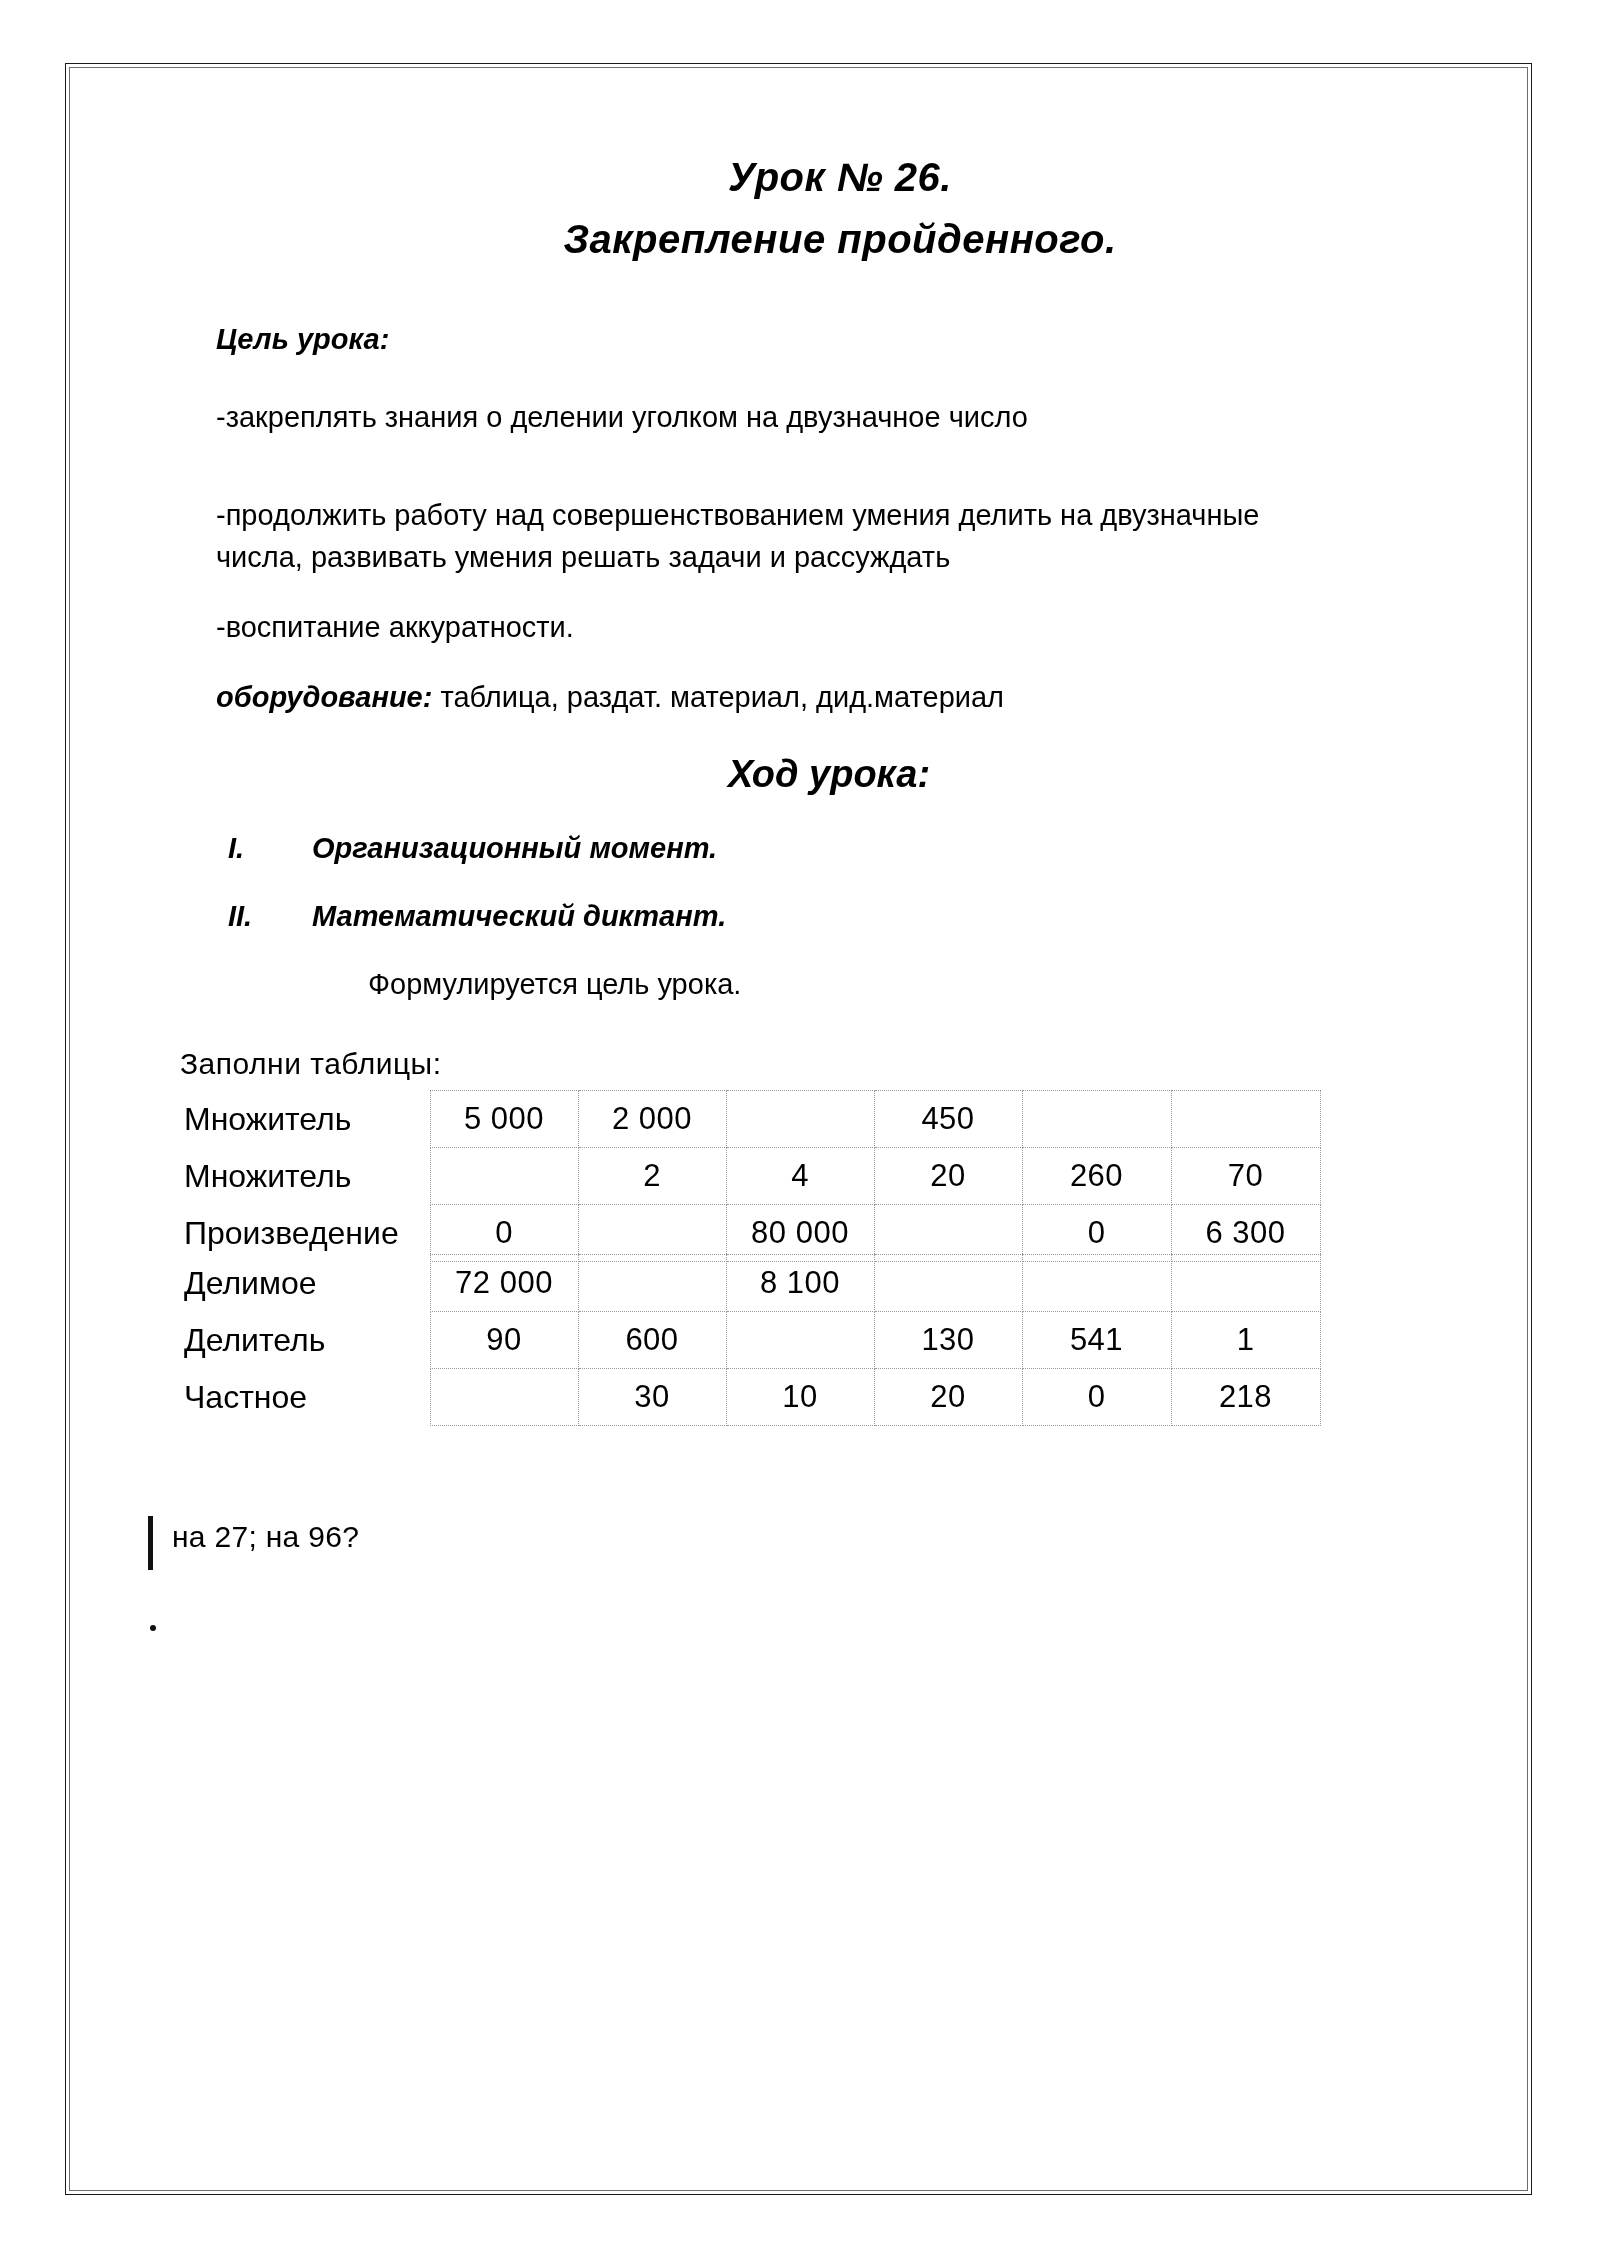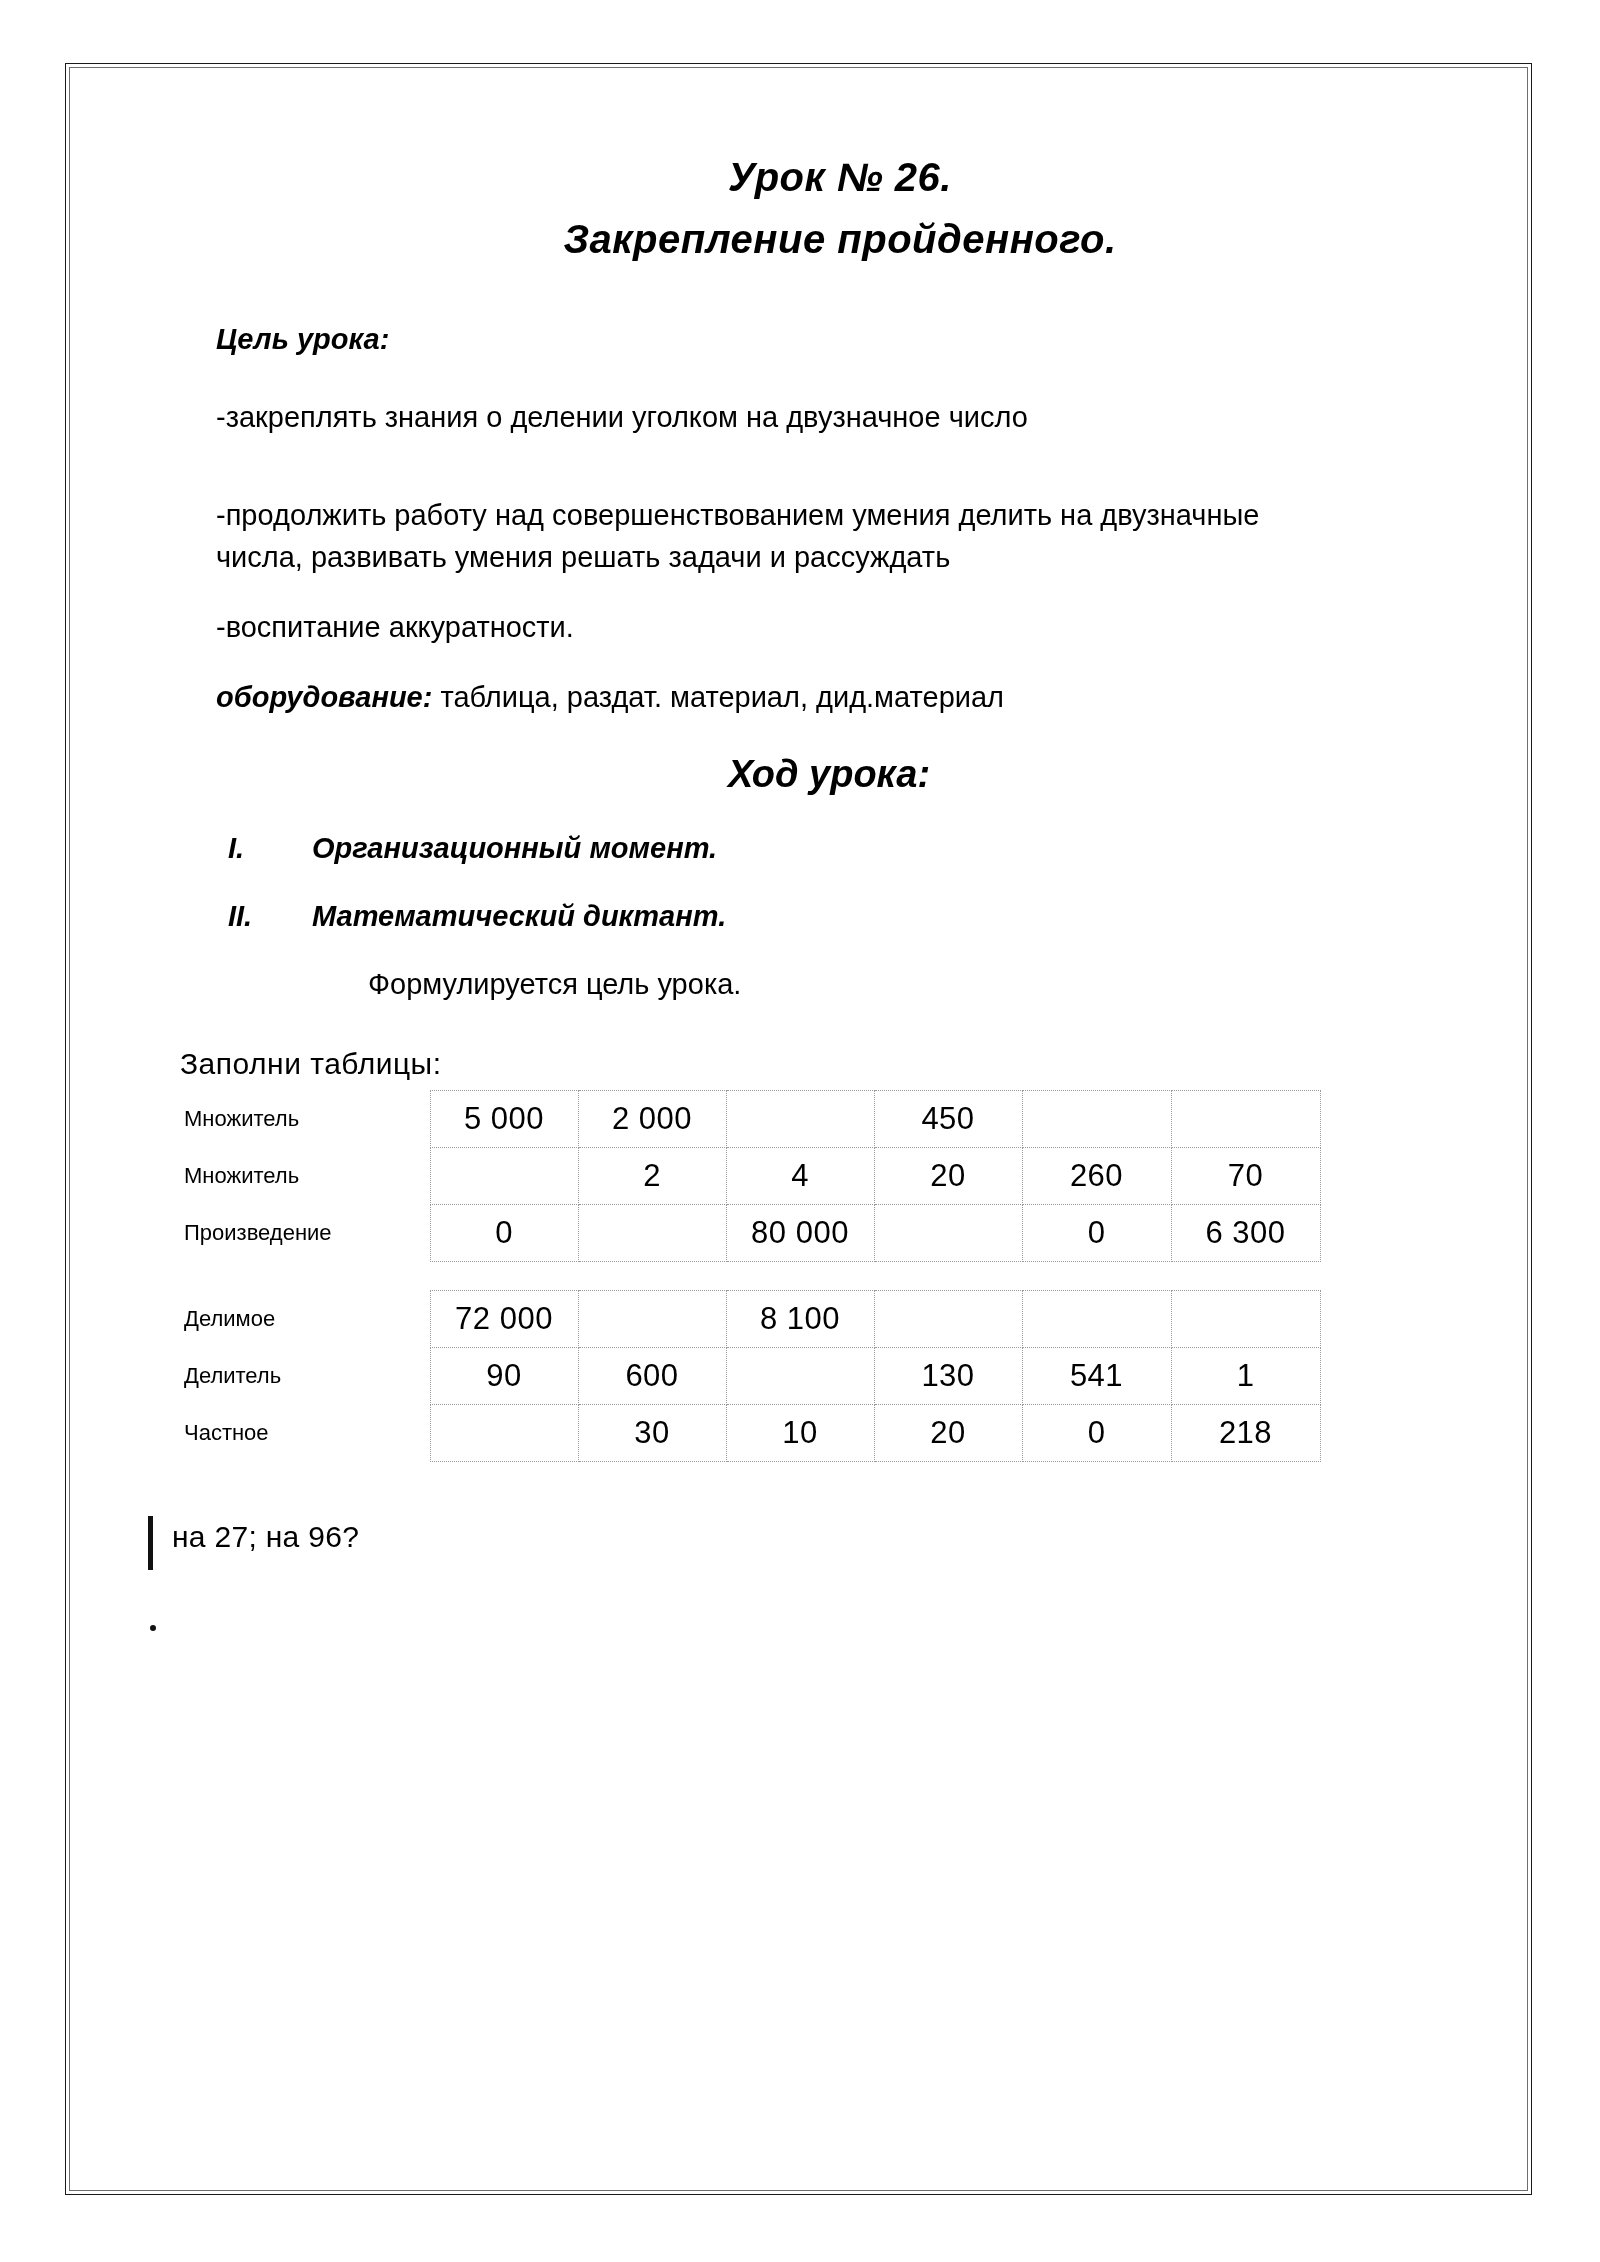--- a/index.html
+++ b/index.html
@@ -127,21 +127,21 @@
     text-align: center;
     vertical-align: middle;
     padding: 0;
     font-weight: 500;
   }
   .calc-table td.rowlabel {
     border: none;
     text-align: left;
     padding-left: 4px;
     padding-right: 10px;
-    font-size: 22px;
+    font-size: 32px;
     white-space: nowrap;
   }
   .calc-table td.num {
     letter-spacing: 0.5px;
   }
 
   
   .question {
     position: absolute;
     font-size: 30px;
@@ -229,21 +229,21 @@
           <td class="num">0</td>
           <td class="num"></td>
           <td class="num">80 000</td>
           <td class="num"></td>
           <td class="num">0</td>
           <td class="num">6 300</td>
         </tr>
       </tbody>
   </table>
 
-  <table class="calc-table" id="table-division" style="left:180px; top:1290px; width:1140px;">
+  <table class="calc-table" id="table-division" style="left:180px; top:1254px; width:1140px;">
     <colgroup>
       <col style="width:250px">
       <col style="width:148px">
         <col style="width:148px">
         <col style="width:148px">
       <col style="width:148px">
         <col style="width:149px">
         <col style="width:149px">
     </colgroup>
     <tbody>

